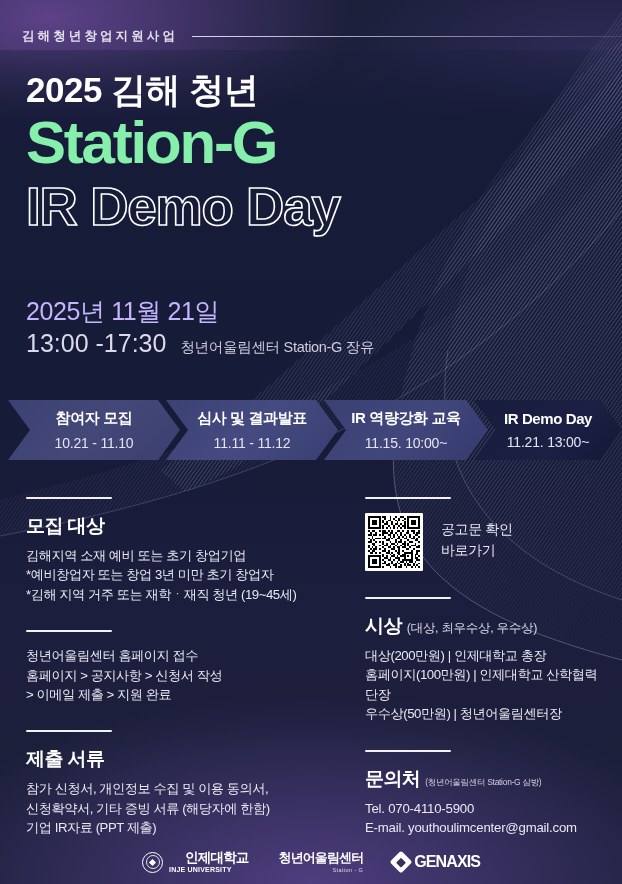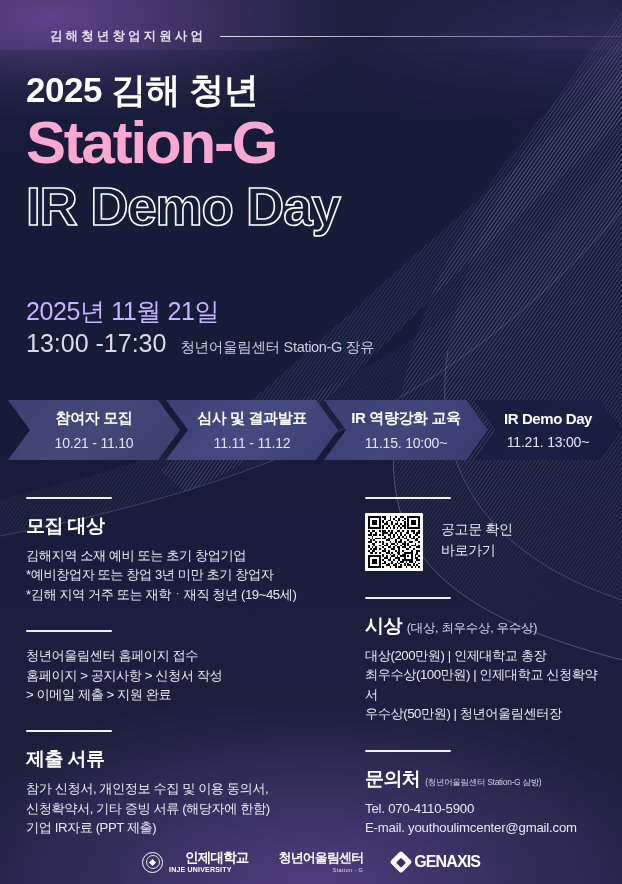--- a/index.html
+++ b/index.html
@@ -49,40 +49,40 @@
     background:linear-gradient(180deg, rgba(26,31,62,.35) 0%, rgba(22,27,56,.92) 10%, rgba(22,27,56,.95) 55%, rgba(30,30,64,.55) 88%, rgba(40,36,78,0) 100%);
   }
 
   
   .waves { position:absolute; inset:0; }
   .waves svg { position:absolute; inset:0; }
 
   
   .eyebrow-row {
     position:absolute; left:22px; top:28px; right:0;
-    display:flex; align-items:center; gap:14px;margin-left:28px;
+    display:flex; align-items:center; gap:14px;
   }
   .eyebrow-text {
     font-size:12.5px; font-weight:600; letter-spacing:3.1px;
     color:#e3e0ef; white-space:nowrap;
   }
   .eyebrow-line {
     flex:1 1 auto; height:1px;
     background:linear-gradient(90deg, rgba(228,226,240,.95) 0%, rgba(200,198,220,.55) 70%, rgba(200,198,220,.12) 100%);
   }
 
   
   .title-block { position:absolute; left:26px; top:72px; }
   .t-line1 {
     font-size:35px; font-weight:700; letter-spacing:-0.5px;
     color:#fff; line-height:1.05;
   }
   .t-line2 {
     font-size:60px; font-weight:800; letter-spacing:-2.2px;
-    color:#f9a8d4; line-height:1.0; margin-top:4px;
+    color:#86efac; line-height:1.0; margin-top:4px;
   }
   .t-line3 {
     font-size:53px; font-weight:700; letter-spacing:-1.2px;
     line-height:1.06; margin-top:6px;
     color:transparent;
     -webkit-text-stroke:1.6px #ffffff;
     text-shadow:none;
   }
 
   
@@ -561,21 +561,21 @@
 
       <div class="sec-gap-a"></div>
 
       <div class="sec">
         <div class="rule"></div>
         <div class="sec-h">
           <span>시상</span>
           <span class="sub">(대상, 최우수상, 우수상)</span>
         </div>
         <div class="sec-p">대상(200만원) | 인제대학교 총장</div>
-        <div class="sec-p">최우수상(100만원) | 인제대학교 신청확약서</div>
+        <div class="sec-p">홈페이지(100만원) | 인제대학교 산학협력단장</div>
         <div class="sec-p">우수상(50만원) | 청년어울림센터장</div>
       </div>
 
       <div class="sec-gap-b"></div>
 
       <div class="sec">
         <div class="rule"></div>
         <div class="sec-h">
           <span>문의처</span>
           <span class="sub tiny">(청년어울림센터 Station-G 삼방)</span>

